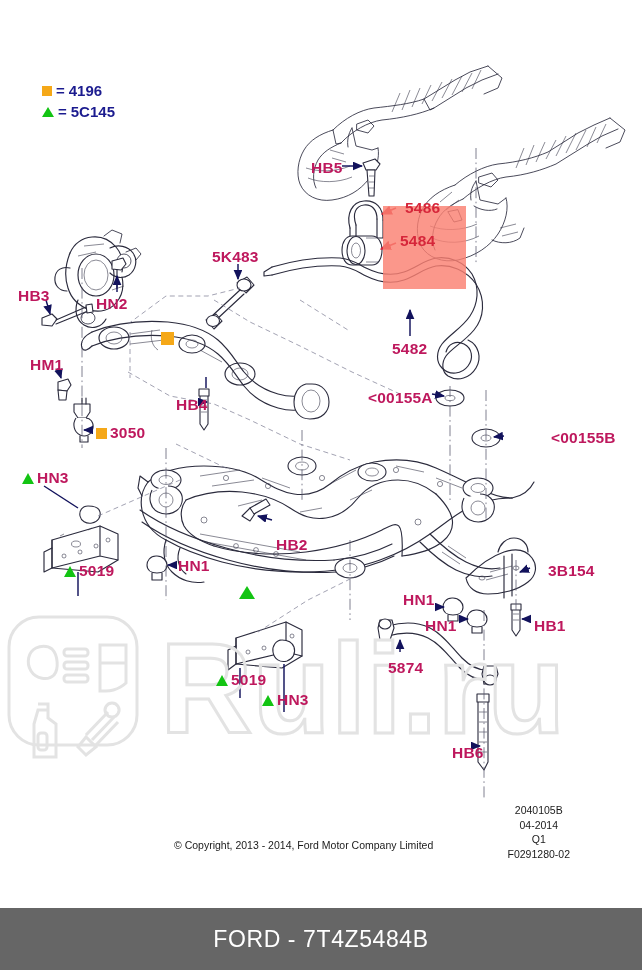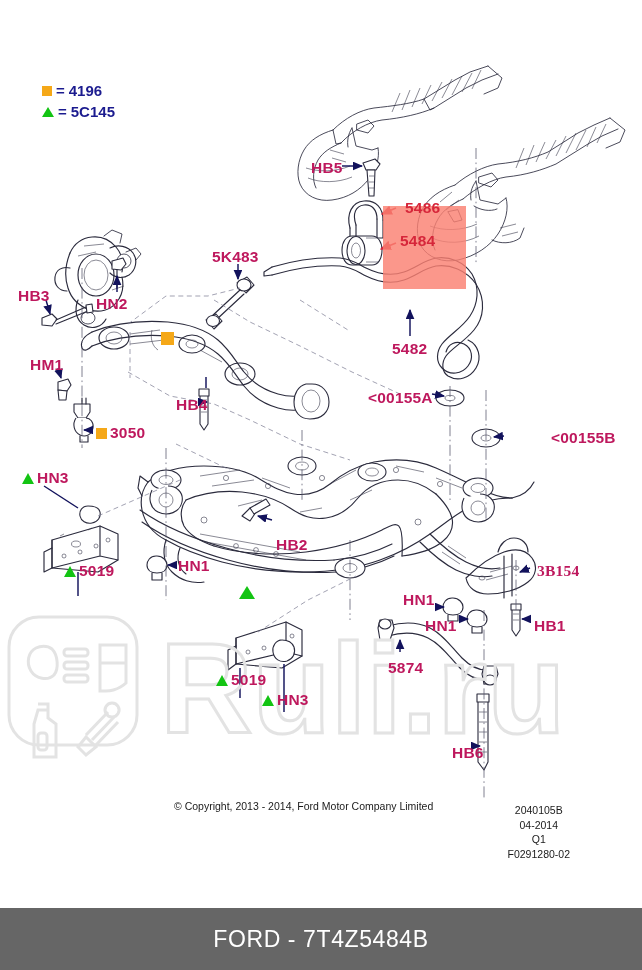--- a/index.html
+++ b/index.html
@@ -40,21 +40,21 @@
   .marker-sq{position:absolute;width:13px;height:13px;background:#f5a818;}
   .marker-tri{position:absolute;width:0;height:0;
               border-left:8px solid transparent;border-right:8px solid transparent;
               border-bottom:13px solid #13c413;}
 
   
   #highlight{position:absolute;left:383px;top:206px;width:83px;height:83px;
              background:#fa8072;opacity:.82;}
 
   
-  #copyright{position:absolute;left:174px;top:800px;font-size:10.5px;color:#1a1a1a;
+  #copyright{position:absolute;left:174px;top:839px;font-size:10.5px;color:#1a1a1a;
              white-space:nowrap;}
   #doccodes{position:absolute;right:72px;top:795px;font-size:10.5px;color:#1a1a1a;
             text-align:center;line-height:14.5px;margin-top:8px;}
 
   
   #bottombar{position:absolute;left:0;top:908px;width:642px;height:62px;
              background:#666666;display:flex;align-items:center;
              justify-content:center;gap:38px;}
   #bottombar .bb{color:#ffffff;font-size:23px;letter-spacing:.6px;white-space:nowrap;}
 </style>
@@ -525,21 +525,21 @@
   <div class="lbl" style="left:96px;top:296px;">HN2</div>
   <div class="lbl" style="left:30px;top:357px;">HM1</div>
   <div class="lbl" style="left:176px;top:397px;">HB4</div>
   <div class="lbl" style="left:368px;top:390px;">&lt;00155A</div>
   <div class="lbl" style="left:507px;top:430px;margin-left:44px;">&lt;00155B</div>
   <div class="lbl" style="left:276px;top:537px;">HB2</div>
   <div class="lbl" style="left:178px;top:558px;">HN1</div>
   <div class="lbl" style="left:403px;top:592px;">HN1</div>
   <div class="lbl" style="left:425px;top:618px;">HN1</div>
   <div class="lbl" style="left:534px;top:618px;text-align:right;">HB1</div>
-  <div class="lbl" style="left:537px;top:563px;font-family:Liberation Serif, serif;">3B154</div>
+  <div class="lbl" style="left:548px;top:563px;">3B154</div>
   <div class="lbl" style="left:388px;top:660px;">5874</div>
   <div class="lbl" style="left:452px;top:745px;">HB6</div>
 
   <div class="lbl" style="left:96px;top:425px;">
     <span class="mk-sq"></span><span>3050</span>
   </div>
   <div class="lbl" style="left:22px;top:470px;">
     <span class="mk-tri"></span><span>HN3</span>
   </div>
   <div class="lbl" style="left:64px;top:563px;">

